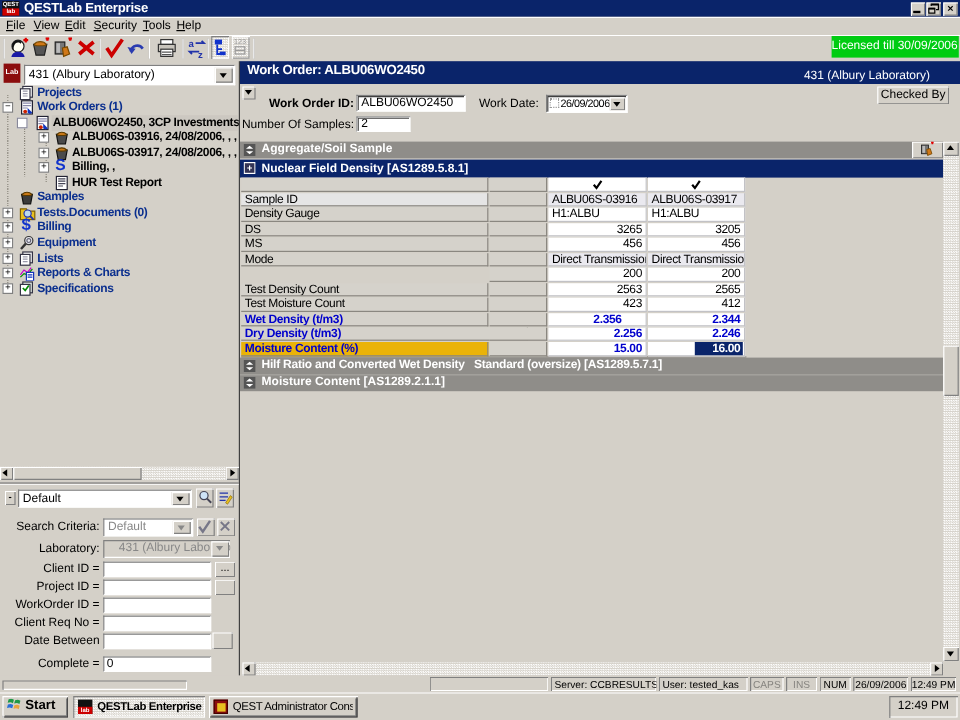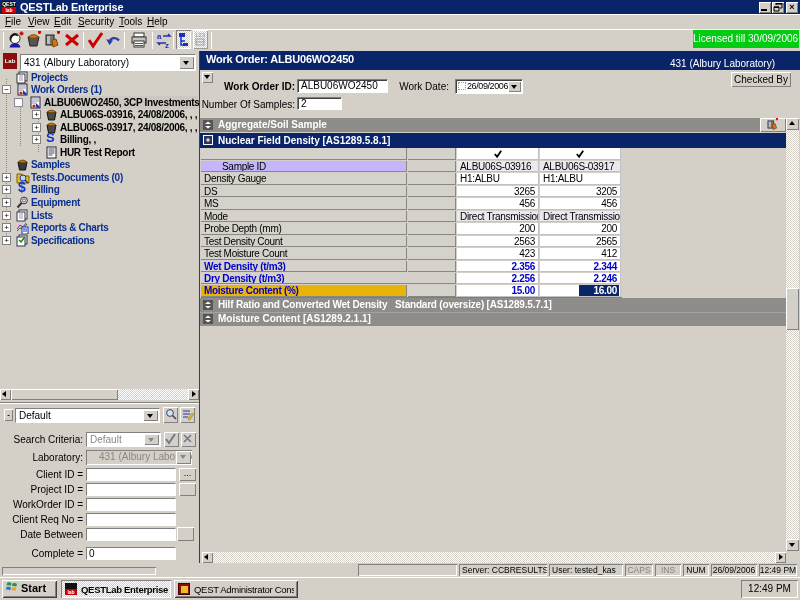--- a/index.html
+++ b/index.html
@@ -381,55 +381,54 @@
 
   <div id="tbl" class="ab" style="left:1px;top:97px;width:421px;height:150px;border-bottom:1px solid #807d78;">
 <div class="cell" style="left:0px;top:0px;width:206px;height:12px;background:#d5d2cb;border-right:1px solid #8a8780;border-bottom:1px solid #8a8780;padding-left:3px;color:#000;"></div>
 <div class="cell" style="left:207px;top:0px;width:48px;height:12px;background:#d5d2cb;border-right:1px solid #8a8780;border-bottom:1px solid #8a8780;padding-left:3px;color:#000;"></div>
 <div class="cell" style="left:256px;top:0px;width:82px;height:12px;background:#fff;border-right:1px solid #c2c2c6;border-bottom:1px solid #c2c2c6;text-align:center;"><svg width="10" height="10" viewBox="0 0 11 11" style="vertical-align:top;margin-top:1px;">
           <path d="M2 5.5l2.5 3L9 2" stroke="#000" stroke-width="2" fill="none"></path>
         </svg></div>
 <div class="cell" style="left:339px;top:0px;width:81px;height:12px;background:#fff;border-right:1px solid #c2c2c6;border-bottom:1px solid #c2c2c6;text-align:center;"><svg width="10" height="10" viewBox="0 0 11 11" style="vertical-align:top;margin-top:1px;">
           <path d="M2 5.5l2.5 3L9 2" stroke="#000" stroke-width="2" fill="none"></path>
         </svg></div>
-<div class="cell" style="left:0px;top:13px;width:206px;height:11px;background:#c4b5fd;border-right:1px solid #8a8780;border-bottom:1px solid #8a8780;padding-left:21px;color:#000;">Sample ID</div>
+<div class="cell" style="left:0px;top:13px;width:206px;height:11px;background:#e5e5e5;border-right:1px solid #8a8780;border-bottom:1px solid #8a8780;padding-left:3px;color:#000;">Sample ID</div>
 <div class="cell" style="left:207px;top:13px;width:48px;height:11px;background:#d5d2cb;border-right:1px solid #8a8780;border-bottom:1px solid #8a8780;padding-left:3px;color:#000;"></div>
 <div class="cell" style="left:256px;top:13px;width:82px;height:11px;background:#eae9ef;border-right:1px solid #c2c2c6;border-bottom:1px solid #c2c2c6;padding-left:3px;color:#000;">ALBU06S-03916</div>
 <div class="cell" style="left:339px;top:13px;width:81px;height:11px;background:#eae9ef;border-right:1px solid #c2c2c6;border-bottom:1px solid #c2c2c6;padding-left:3px;color:#000;">ALBU06S-03917</div>
 <div class="cell" style="left:0px;top:25px;width:206px;height:12px;background:#d5d2cb;border-right:1px solid #8a8780;border-bottom:1px solid #8a8780;padding-left:3px;color:#000;">Density Gauge</div>
 <div class="cell" style="left:207px;top:25px;width:48px;height:12px;background:#d5d2cb;border-right:1px solid #8a8780;border-bottom:1px solid #8a8780;padding-left:3px;color:#000;"></div>
 <div class="cell" style="left:256px;top:25px;width:82px;height:12px;background:#fff;border-right:1px solid #c2c2c6;border-bottom:1px solid #c2c2c6;padding-left:3px;color:#000;">H1:ALBU</div>
 <div class="cell" style="left:339px;top:25px;width:81px;height:12px;background:#fff;border-right:1px solid #c2c2c6;border-bottom:1px solid #c2c2c6;padding-left:3px;color:#000;">H1:ALBU</div>
 <div class="cell" style="left:0px;top:38px;width:206px;height:11px;background:#d5d2cb;border-right:1px solid #8a8780;border-bottom:1px solid #8a8780;padding-left:3px;color:#000;">DS</div>
 <div class="cell" style="left:207px;top:38px;width:48px;height:11px;background:#d5d2cb;border-right:1px solid #8a8780;border-bottom:1px solid #8a8780;padding-left:3px;color:#000;"></div>
 <div class="cell" style="left:256px;top:38px;width:82px;height:11px;background:#fff;border-right:1px solid #c2c2c6;border-bottom:1px solid #c2c2c6;text-align:right;padding-right:3px;color:#000;">3265</div>
 <div class="cell" style="left:339px;top:38px;width:81px;height:11px;background:#fff;border-right:1px solid #c2c2c6;border-bottom:1px solid #c2c2c6;text-align:right;padding-right:3px;color:#000;">3205</div>
 <div class="cell" style="left:0px;top:50px;width:206px;height:12px;background:#d5d2cb;border-right:1px solid #8a8780;border-bottom:1px solid #8a8780;padding-left:3px;color:#000;">MS</div>
 <div class="cell" style="left:207px;top:50px;width:48px;height:12px;background:#d5d2cb;border-right:1px solid #8a8780;border-bottom:1px solid #8a8780;padding-left:3px;color:#000;"></div>
 <div class="cell" style="left:256px;top:50px;width:82px;height:12px;background:#fff;border-right:1px solid #c2c2c6;border-bottom:1px solid #c2c2c6;text-align:right;padding-right:3px;color:#000;">456</div>
 <div class="cell" style="left:339px;top:50px;width:81px;height:12px;background:#fff;border-right:1px solid #c2c2c6;border-bottom:1px solid #c2c2c6;text-align:right;padding-right:3px;color:#000;">456</div>
 <div class="cell" style="left:0px;top:63px;width:206px;height:11px;background:#d5d2cb;border-right:1px solid #8a8780;border-bottom:1px solid #8a8780;padding-left:3px;color:#000;">Mode</div>
 <div class="cell" style="left:207px;top:63px;width:48px;height:11px;background:#d5d2cb;border-right:1px solid #8a8780;border-bottom:1px solid #8a8780;padding-left:3px;color:#000;"></div>
 <div class="cell" style="left:256px;top:63px;width:82px;height:11px;background:#eae9ef;border-right:1px solid #c2c2c6;border-bottom:1px solid #c2c2c6;padding-left:3px;color:#000;">Direct Transmission</div>
 <div class="cell" style="left:339px;top:63px;width:81px;height:11px;background:#eae9ef;border-right:1px solid #c2c2c6;border-bottom:1px solid #c2c2c6;padding-left:3px;color:#000;">Direct Transmission</div>
-<div class="cell" style="left:0px;top:75px;width:206px;height:12px;background:#d5d2cb;border-right:1px solid #8a8780;border-bottom:1px solid #8a8780;padding-left:3px;color:#000;">Probe Depth (mm)</div>
 <div class="cell" style="left:207px;top:75px;width:48px;height:12px;background:#d5d2cb;border-right:1px solid #8a8780;border-bottom:1px solid #8a8780;padding-left:3px;color:#000;"></div>
 <div class="cell" style="left:256px;top:75px;width:82px;height:12px;background:#fff;border-right:1px solid #c2c2c6;border-bottom:1px solid #c2c2c6;text-align:right;padding-right:3px;color:#000;">200</div>
 <div class="cell" style="left:339px;top:75px;width:81px;height:12px;background:#fff;border-right:1px solid #c2c2c6;border-bottom:1px solid #c2c2c6;text-align:right;padding-right:3px;color:#000;">200</div>
 <div class="cell" style="left:0px;top:88px;width:206px;height:11px;background:#d5d2cb;border-right:1px solid #8a8780;border-bottom:1px solid #8a8780;padding-left:3px;color:#000;">Test Density Count</div>
 <div class="cell" style="left:207px;top:88px;width:48px;height:11px;background:#d5d2cb;border-right:1px solid #8a8780;border-bottom:1px solid #8a8780;padding-left:3px;color:#000;"></div>
 <div class="cell" style="left:256px;top:88px;width:82px;height:11px;background:#fff;border-right:1px solid #c2c2c6;border-bottom:1px solid #c2c2c6;text-align:right;padding-right:3px;color:#000;">2563</div>
 <div class="cell" style="left:339px;top:88px;width:81px;height:11px;background:#fff;border-right:1px solid #c2c2c6;border-bottom:1px solid #c2c2c6;text-align:right;padding-right:3px;color:#000;">2565</div>
 <div class="cell" style="left:0px;top:100px;width:206px;height:12px;background:#d5d2cb;border-right:1px solid #8a8780;border-bottom:1px solid #8a8780;padding-left:3px;color:#000;">Test Moisture Count</div>
 <div class="cell" style="left:207px;top:100px;width:48px;height:12px;background:#d5d2cb;border-right:1px solid #8a8780;border-bottom:1px solid #8a8780;padding-left:3px;color:#000;"></div>
 <div class="cell" style="left:256px;top:100px;width:82px;height:12px;background:#fff;border-right:1px solid #c2c2c6;border-bottom:1px solid #c2c2c6;text-align:right;padding-right:3px;color:#000;">423</div>
 <div class="cell" style="left:339px;top:100px;width:81px;height:12px;background:#fff;border-right:1px solid #c2c2c6;border-bottom:1px solid #c2c2c6;text-align:right;padding-right:3px;color:#000;">412</div>
 <div class="cell" style="left:0px;top:113px;width:206px;height:11px;background:#d5d2cb;border-right:1px solid #8a8780;border-bottom:1px solid #8a8780;padding-left:3px;color:#0000cc;font-weight:bold;">Wet Density (t/m3)</div>
 <div class="cell" style="left:207px;top:113px;width:48px;height:11px;background:#d5d2cb;border-right:1px solid #8a8780;border-bottom:1px solid #8a8780;padding-left:3px;color:#000;"></div>
-<div class="cell" style="left:256px;top:113px;width:82px;height:11px;background:#fff;border-right:1px solid #c2c2c6;border-bottom:1px solid #c2c2c6;text-align:right;padding-right:3px;color:#0000cc;font-weight:bold;">2.356</div>
+<div class="cell" style="left:256px;top:113px;width:82px;height:11px;background:#fff;border-right:1px solid #c2c2c6;border-bottom:1px solid #c2c2c6;text-align:right;padding-right:20px;color:#0000cc;font-weight:bold;">2.356</div>
 <div class="cell" style="left:339px;top:113px;width:81px;height:11px;background:#fff;border-right:1px solid #c2c2c6;border-bottom:1px solid #c2c2c6;text-align:right;padding-right:3px;color:#0000cc;font-weight:bold;">2.344</div>
 <div class="cell" style="left:0px;top:125px;width:239px;height:11px;background:#d5d2cb;border-right:1px solid #8a8780;border-bottom:1px solid #8a8780;padding-left:3px;color:#0000cc;font-weight:bold;">Dry Density (t/m3)</div>
 <div class="cell" style="left:207px;top:125px;width:48px;height:11px;background:#d5d2cb;border-right:1px solid #8a8780;border-bottom:1px solid #8a8780;padding-left:3px;color:#000;"></div>
 <div class="cell" style="left:256px;top:125px;width:82px;height:11px;background:#fff;border-right:1px solid #c2c2c6;border-bottom:1px solid #c2c2c6;text-align:right;padding-right:3px;color:#0000cc;font-weight:bold;">2.256</div>
 <div class="cell" style="left:339px;top:125px;width:81px;height:11px;background:#fff;border-right:1px solid #c2c2c6;border-bottom:1px solid #c2c2c6;text-align:right;padding-right:3px;color:#0000cc;font-weight:bold;">2.246</div>
 <div class="cell" style="left:0px;top:137px;width:206px;height:12px;background:#eab308;border-right:1px solid #8a8780;border-bottom:1px solid #8a8780;padding-left:3px;color:#0000cc;font-weight:bold;">Moisture Content (%)</div>
 <div class="cell" style="left:207px;top:137px;width:48px;height:12px;background:#d5d2cb;border-right:1px solid #8a8780;border-bottom:1px solid #8a8780;padding-left:3px;color:#000;"></div>
 <div class="cell" style="left:256px;top:137px;width:82px;height:12px;background:#fff;border-right:1px solid #c2c2c6;border-bottom:1px solid #c2c2c6;text-align:right;padding-right:3px;color:#0000cc;font-weight:bold;">15.00</div>
 <div class="cell" style="left:339px;top:137px;width:81px;height:12px;background:#fff;border-right:1px solid #c2c2c6;border-bottom:1px solid #c2c2c6;">
         <div style="position:absolute;right:1px;top:0;width:40px;height:12px;background:#0a246a;color:#fff;font-weight:bold;text-align:right;padding-right:2px;line-height:12px;">16.00</div>

